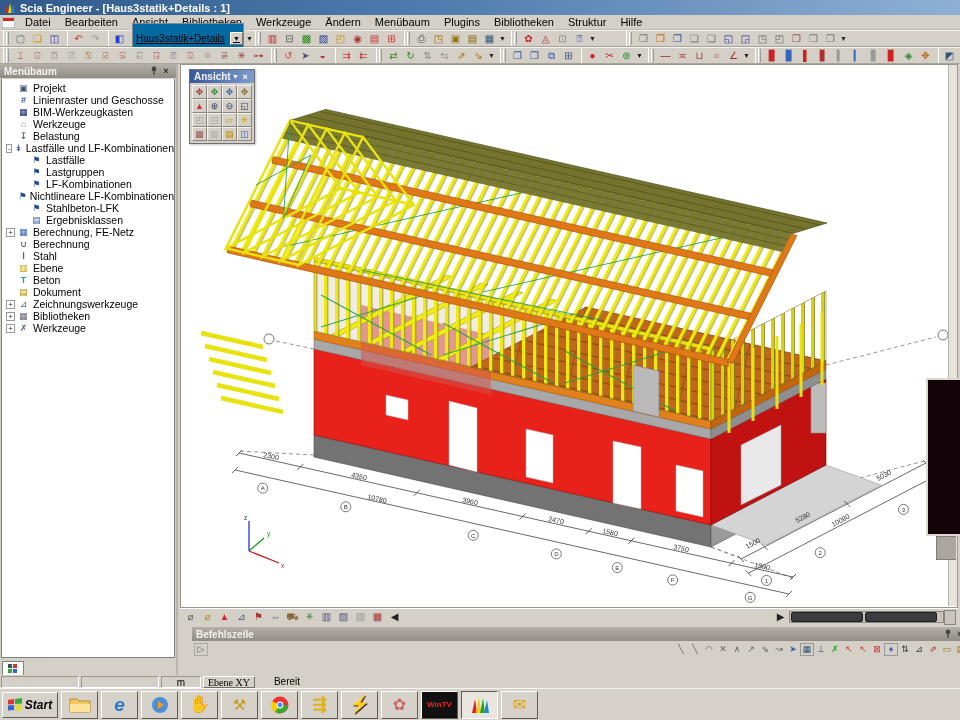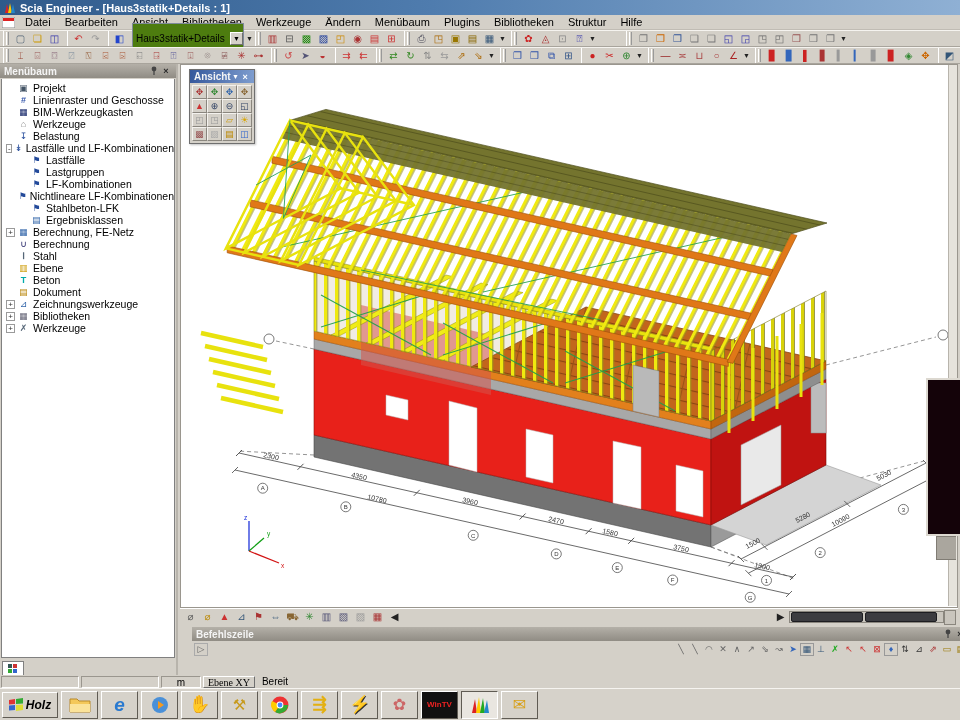--- a/index.html
+++ b/index.html
@@ -19,22 +19,22 @@
   .tbrow { position:absolute; left:0; width:960px; height:17px; background:#d4d0c8;
     display:flex; align-items:center; border-top:1px solid #f5f3ef; border-bottom:1px solid #a8a49c;
     padding:0 2px; }
   #tb1 { top:30px; } #tb2 { top:47px; }
   .grp { display:flex; align-items:center; margin:0 1px; padding:0 2px;
     border-left:1px solid #fff; }
   .grip { width:3px; height:13px; border-left:1px solid #fff; border-right:1px solid #999; margin-right:3px; }
   .ticon { display:inline-flex; align-items:center; justify-content:center;
     width:17px; height:15px; font-size:10px; line-height:1; cursor:default; }
   .dd { width:9px; height:15px; font-size:7px; display:inline-flex; align-items:center; justify-content:center; color:#222; }
-  .combo { display:flex; align-items:center; width:112px; height:31px; background:#4d7c0f;
-    border:1px solid #7f8a99; margin:0 1px; }
+  .combo { display:flex; align-items:center; width:112px; height:31px; background:#0369a1;
+    border:1px solid #7f8a99; margin:0 1px;text-decoration:underline; }
   .combo .cval { flex:1; padding:0 3px; font-size:10px; white-space:nowrap; overflow:hidden; }
   .combo .cbtn { width:13px; height:13px; background:#d4d0c8; border:1px solid;
     border-color:#fff #6f6f6f #6f6f6f #fff; font-size:7px; display:flex; align-items:center; justify-content:center; }
 
   
   #sidebar { position:absolute; left:0; top:64px; width:178px; height:611px;
     background:#d4d0c8; border-right:2px solid #b8b4ac; display:flex; flex-direction:column; }
   .panelhdr { height:14px; background:linear-gradient(180deg,#b4b0a8,#908c84);
     color:#f4f4f4; font-weight:bold; font-size:10px; display:flex; align-items:center; padding:0 4px; }
   .panelhdr .sp { flex:1; } .panelhdr .hbtn { width:12px; text-align:center; color:#2a2a2a; font-size:9px; cursor:default; }
@@ -723,32 +723,32 @@
     <span class="sicon" style="color:#970">▭</span>
     <span class="sicon" style="color:#970">▤</span>
   </div>
 </div>
 
 <div id="statusbar">
   <span class="scell" style="width:78px;"></span>
   <span class="scell" style="width:78px;"></span>
   <span class="scell" style="width:40px; justify-content:center;">m</span>
   <span class="scell raised">Ebene XY</span>
-  <span style="padding:0 6px; display:flex; align-items:center;">Bereit</span>
+  <span style="padding:0 18px; display:flex; align-items:center;">Bereit</span>
 </div>
 
 <div id="taskbar">
   <div id="startbtn">
     <svg width="14" height="13" viewBox="0 0 14 13" style="margin-right:3px;">
       <polygon points="0,2 6,1 6,6 0,6.5" fill="#d33"></polygon>
         <polygon points="7,1 14,0 14,5.5 7,6" fill="#3a3"></polygon>
       <polygon points="0,7.5 6,7 6,12 0,12.5" fill="#36c"></polygon>
         <polygon points="7,7 14,6.5 14,12 7,13" fill="#dd3"></polygon>
     </svg>
-    <span>Holz</span>
+    <span>Start</span>
   </div>
   <div class="tkbtn">
     <svg width="22" height="17" viewBox="0 0 22 17">
         <path d="M1 3 L8 3 L10 5 L21 5 L21 16 L1 16 Z" fill="#f4c85a" stroke="#b8892a"></path>
         <rect x="1" y="8" width="20" height="8" fill="#fbe39a"></rect>
       </svg>
   </div>
   <div class="tkbtn" style="color:#2a7ad0; font-style:italic; font-weight:bold; font-size:19px;">e</div>
   <div class="tkbtn">
     <svg width="18" height="18" viewBox="0 0 18 18">

